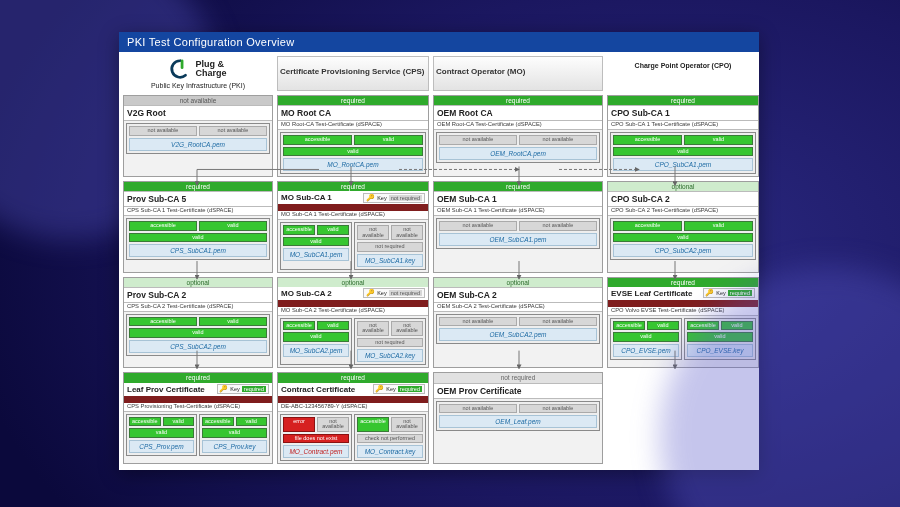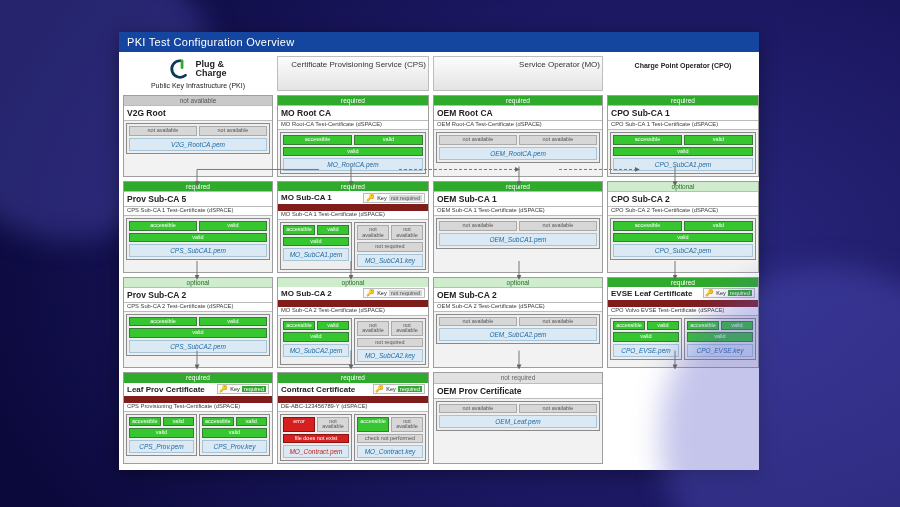--- a/index.html
+++ b/index.html
@@ -3,21 +3,21 @@
 <meta charset="utf-8">
 <style>
 *{box-sizing:border-box;margin:0;padding:0;font-family:Arial,Helvetica,sans-serif}
 body{width:900px;height:507px;background:radial-gradient(900px 600px at 75% 50%,#2a2880 0%,#1b1760 45%,#0b093c 80%);position:relative;overflow:hidden}
 body::before,body::after{content:"";position:absolute;background:rgba(90,90,200,.35);border-radius:50%;filter:blur(14px)}
 body::before{width:300px;height:300px;left:-80px;top:-60px}
 body::after{width:340px;height:340px;right:-100px;bottom:-100px}
 .panel{position:absolute;left:119px;top:32px;width:640px;background:#fff;box-shadow:0 4px 18px rgba(0,0,0,.4);font-size:7px;color:#222}
 .titlebar{background:#1446a0;color:#fff;font-size:11px;padding:4px 8px;letter-spacing:.3px}
 .grid{display:grid;grid-template-columns:150px 152px 170px 152px;gap:4px;padding:4px 4px 6px 4px;position:relative}
-.colhead{background:linear-gradient(#fdfdfd,#e3e3e3);border:1px solid #bdbdbd;text-align:right;font-weight:normal;font-size:8px;padding:3px 2px;color:#333}
+.colhead{background:linear-gradient(#fdfdfd,#e3e3e3);border:1px solid #bdbdbd;text-align:left;font-weight:bold;font-size:8px;padding:10px 2px;color:#333}
 .logo{border:0;background:#fff;display:flex;flex-direction:column;align-items:center;justify-content:center;gap:2px;padding:2px}
 .logo .mark{display:flex;align-items:center;gap:4px}
 .logo svg{width:22px;height:22px}
 .logo .brand{font-size:9px;font-weight:bold;line-height:1.05;color:#222}
 .logo .sub{font-size:7px;color:#222}
 .cell{border:1px solid #9e9e9e;display:flex;flex-direction:column;background:#f2f2f2}
 .reqbar{font-size:6.5px;text-align:center;padding:1px 0;line-height:1.1}
 .reqbar.req{background:#2faa2c;color:#fff}
 .reqbar.opt{background:#cfeccd;color:#2a6b2a}
 .reqbar.na{background:#c9c9c9;color:#555}
@@ -80,21 +80,21 @@
       <div class="mark">
         <svg viewBox="0 0 32 32">
             <path d="M16 4a12 12 0 1 0 8 21" fill="none" stroke="#0a3a5a" stroke-width="4" stroke-linecap="round"></path>
             <rect x="17" y="2" width="4" height="14" rx="2" fill="#2faa2c"></rect>
           </svg>
         <div class="brand"><span>Plug &amp;</span><br><span>Charge</span></div>
       </div>
       <div class="sub">Public Key Infrastructure (PKI)</div>
     </div>
     <div class="colhead">Certificate Provisioning Service (CPS)</div>
-    <div class="colhead">Service Operator (MO)</div>
+    <div class="colhead">Contract Operator (MO)</div>
 
     <div class="col-sub">Charge Point Operator (CPO)</div>
 
     <div class="cell">
       <div class="reqbar na">not available</div>
       <div class="name">V2G Root</div>
       <div class="files">
           <div class="file">
         <div class="pills">
               <div class="pill grey">not available</div>

